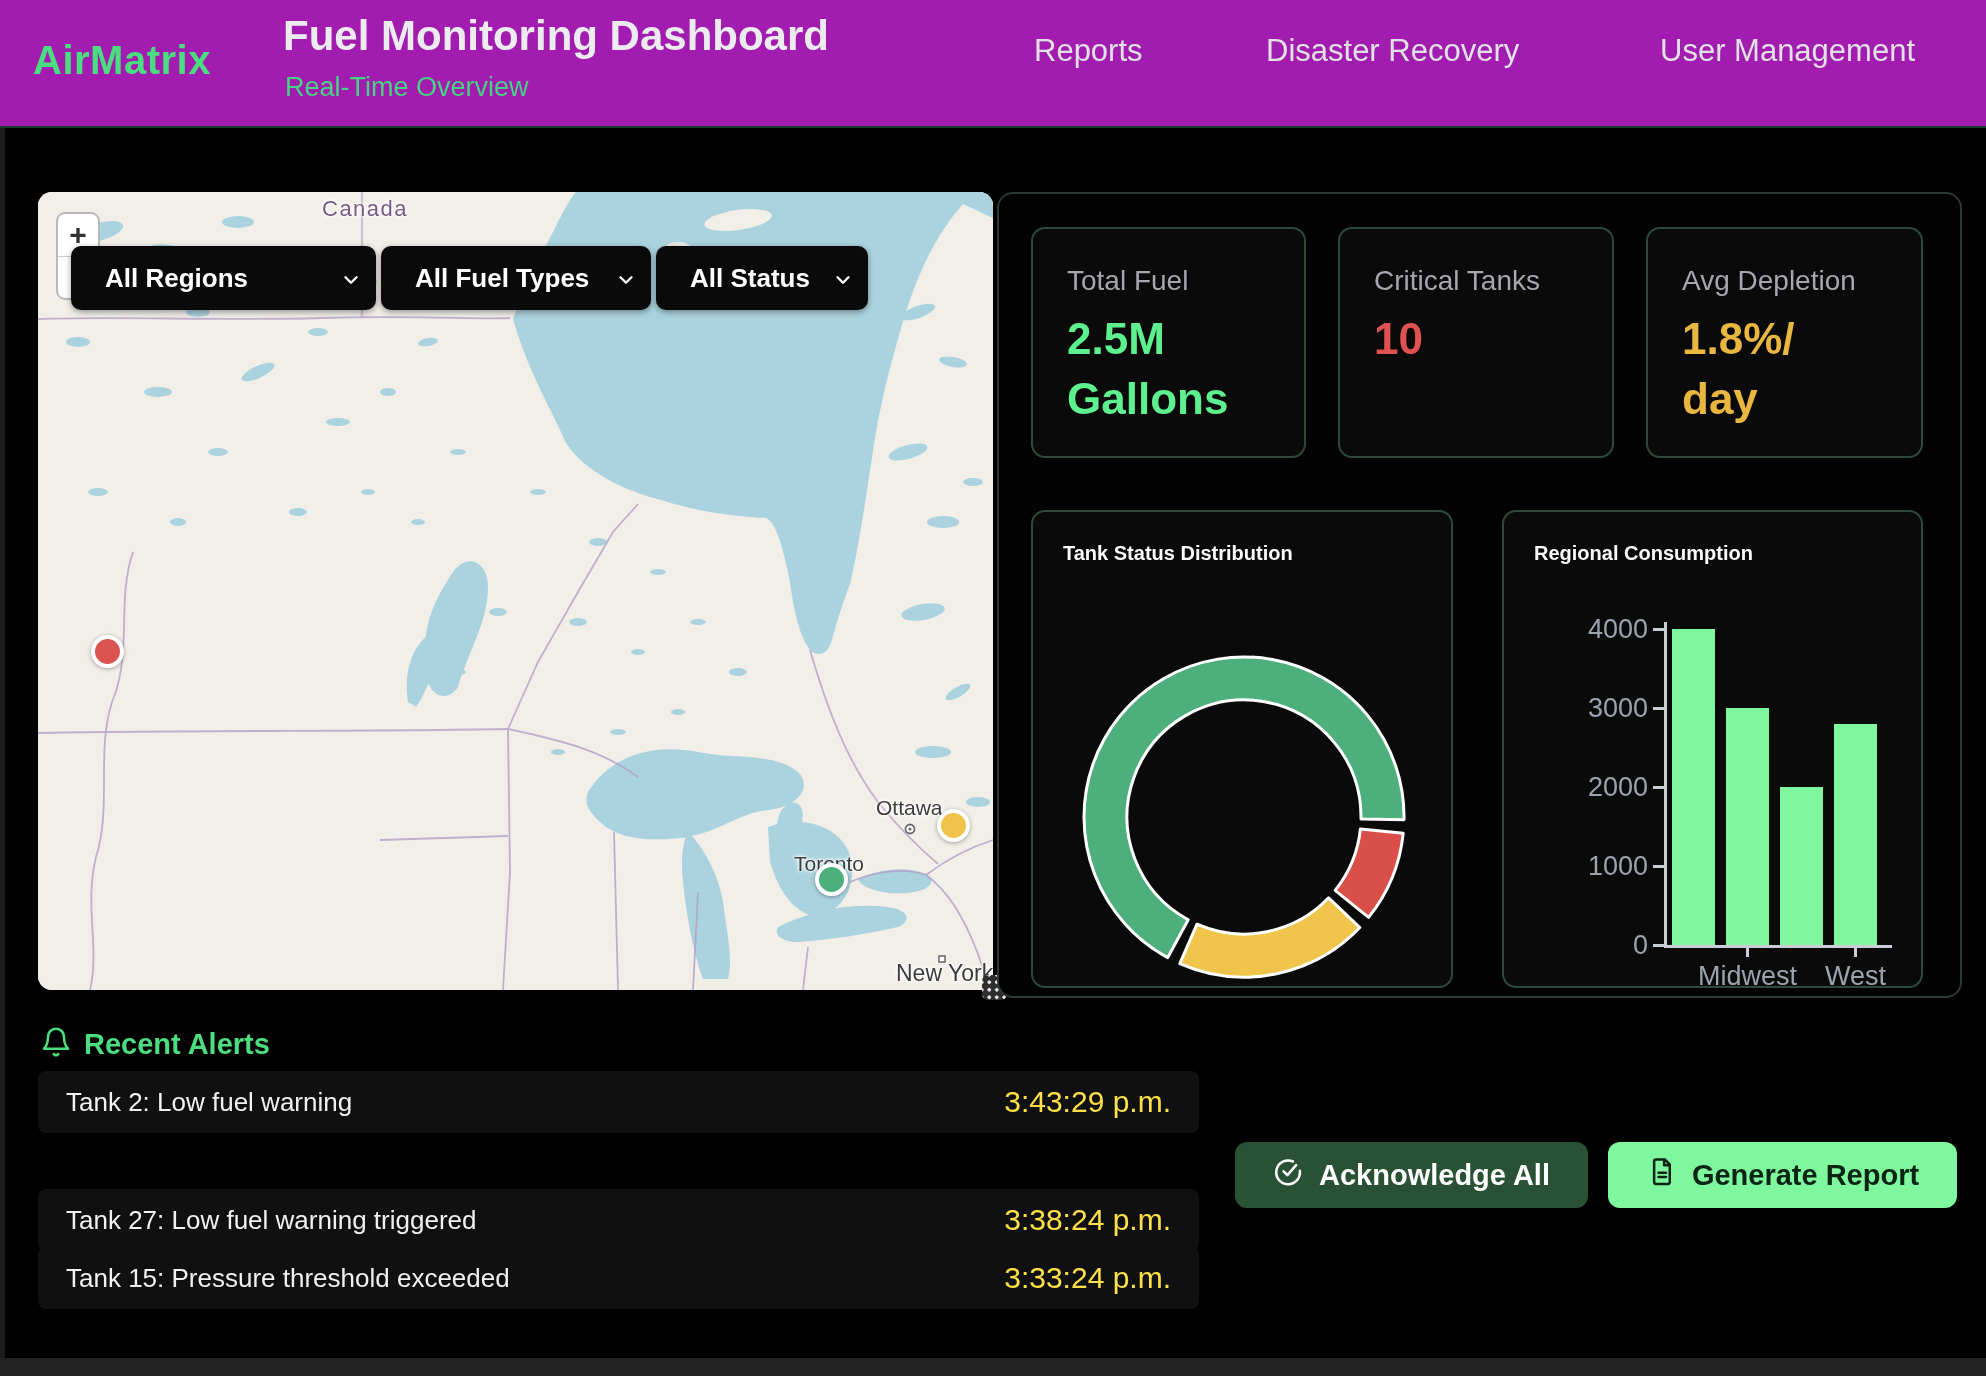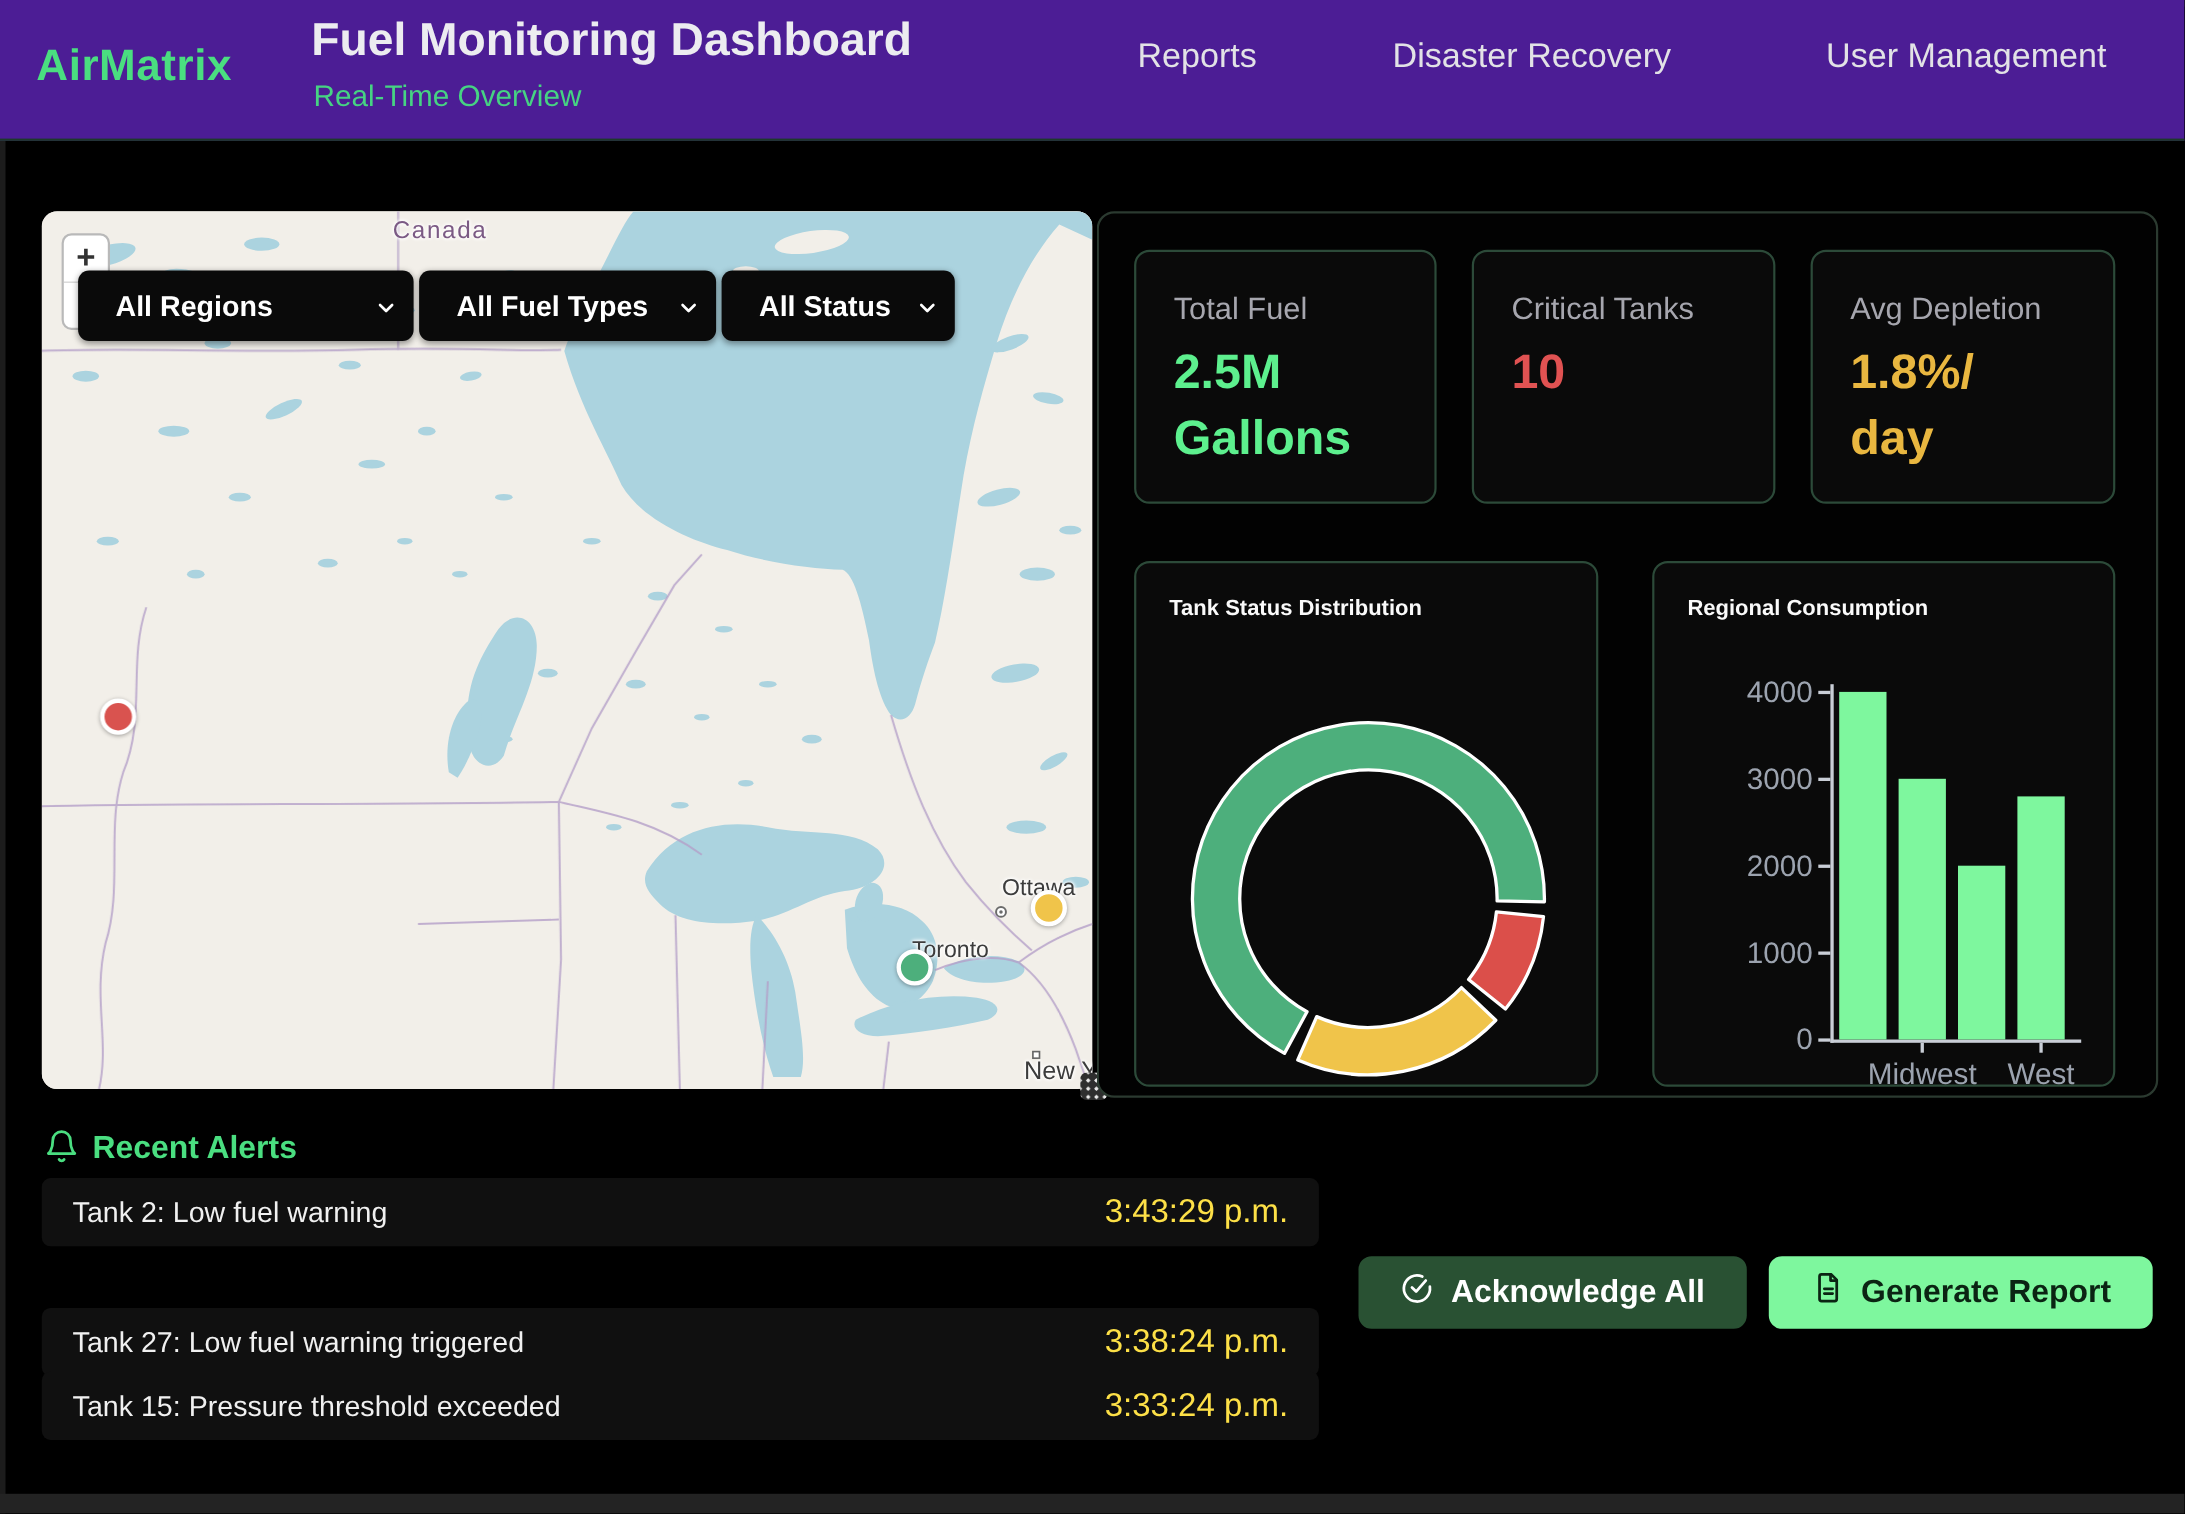--- a/index.html
+++ b/index.html
@@ -5,31 +5,31 @@
   html,body{margin:0;padding:0;background:#000;}
   body{width:1986px;height:1376px;overflow:hidden;position:relative;
        font-family:"Liberation Sans",sans-serif;color:#eee;}
   .abs{position:absolute;}
 
   
   #top-strip{left:0;top:0;width:1986px;height:6px;background:#262626;}
   #left-strip{left:0;top:0;width:5px;height:1376px;background:#1c1c1c;}
 
   
-  #header{left:0;top:0;width:1986px;height:126px;background:#4c1d95;border-bottom:2px solid #1d3a2a;}
+  #header{left:0;top:0;width:1986px;height:126px;background:#a21caf;border-bottom:2px solid #1d3a2a;}
   #logo{left:33px;top:38px;font-size:40px;font-weight:bold;color:#4ade80;letter-spacing:.5px;}
   #page-title{left:283px;top:12px;font-size:42px;font-weight:bold;color:#ececf0;}
   #page-subtitle{left:285px;top:72px;font-size:27px;color:#46d383;}
   .nav-item{top:33px;font-size:31px;color:#e2e2e6;cursor:pointer;white-space:nowrap;}
 
   
   #map-panel{left:38px;top:192px;width:955px;height:798px;border-radius:14px;overflow:hidden;background:#f2efe9;}
   #map-svg{position:absolute;left:0;top:0;}
   .map-label{position:absolute;color:#3c3c3c;white-space:nowrap;
-    text-shadow:0 0 3px #fff,0 0 3px #fff,0 0 5px #fff;margin-left:35px;}
+    text-shadow:0 0 3px #fff,0 0 3px #fff,0 0 5px #fff;}
   #label-canada{left:284px;top:4px;font-size:22px;color:#7b5a84;letter-spacing:1.5px;}
   #label-ottawa{left:838px;top:604px;font-size:21px;}
   #label-toronto{left:756px;top:660px;font-size:21px;}
   #label-newyork{left:858px;top:768px;font-size:23px;}
   .marker{position:absolute;width:33px;height:33px;border-radius:50%;
     border:4px solid #fff;box-sizing:border-box;box-shadow:0 1px 4px rgba(0,0,0,.35);cursor:pointer;}
   #marker-0{left:53px;top:443px;}
   #marker-1{left:899px;top:617px;}
   #marker-2{left:777px;top:671px;}
   #zoom-ctl{position:absolute;left:18px;top:20px;width:44px;height:88px;background:#fff;

